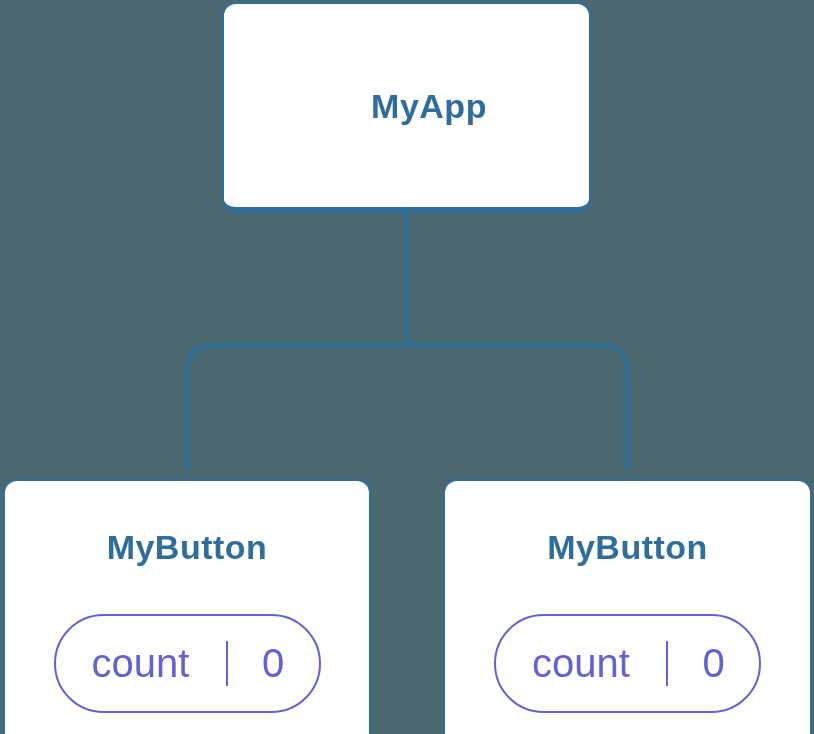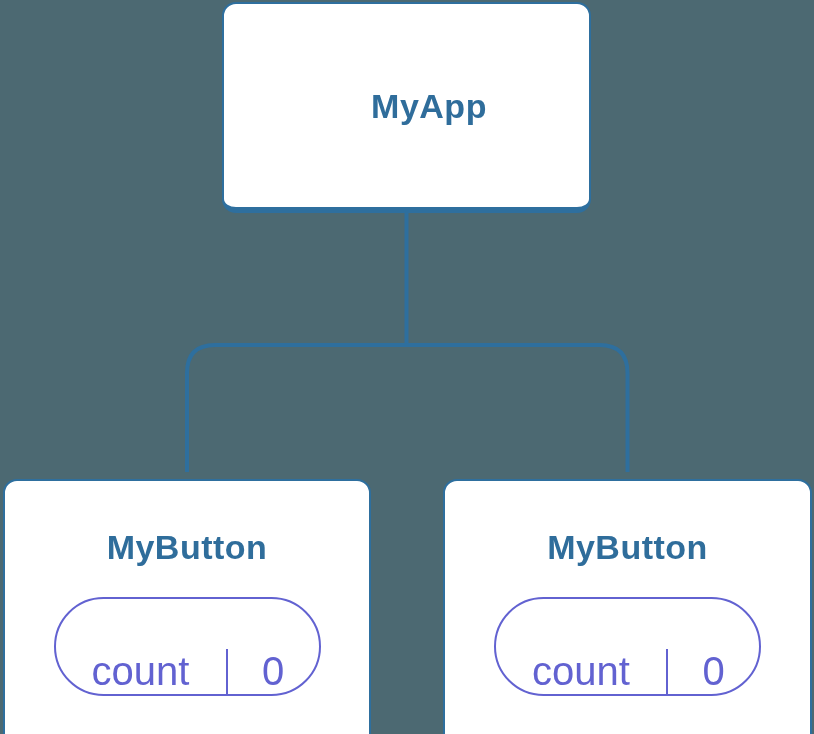--- a/index.html
+++ b/index.html
@@ -57,26 +57,26 @@
   .card.child.left  { left: 3px; width: 368px; }
   .card.child.right { left: 443px; }
   .card-label {
     color: var(--node-label);
     font-size: 34px;
     font-weight: 600;
     line-height: 48px;
     letter-spacing: 0.5px;
   }
   .state-pill {
-    margin-top: 26px;
+    margin-top: 43px;
     width: 267px; height: 99px;
     border: 2px solid var(--state-accent);
     border-radius: 50px;
     display: flex;
-    align-items: flex-end;
+    align-items: center;
     color: var(--state-accent);
     font-size: 40px;
     overflow: hidden;
   }
   .pill-key {
     flex: 1;
     display: flex;
     align-items: center;
     justify-content: center;
   }

